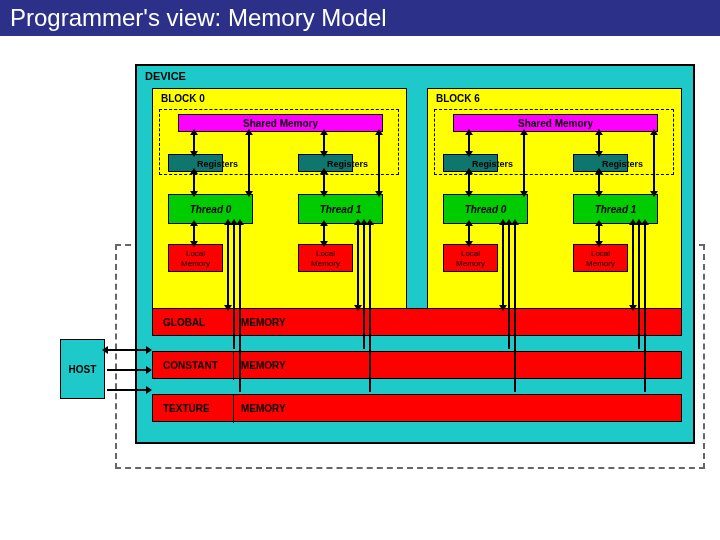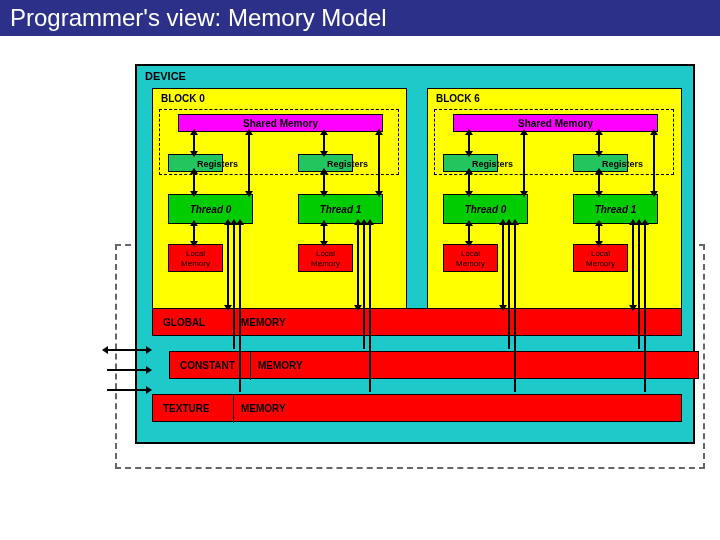--- a/index.html
+++ b/index.html
@@ -7,28 +7,28 @@
   .titlebar { background: #2c3088; color: #fff; font-size: 24px; padding: 4px 10px; width: 100%; }
   .stage { position: absolute; top: 34px; left: 0; width: 720px; height: 506px; }
   .device { position: absolute; left: 135px; top: 30px; width: 560px; height: 380px; background: #1ec9c9; border: 2px solid #000; }
   .device-label { position: absolute; left: 8px; top: 4px; font-size: 11px; font-weight: bold; color: #000; }
   .block { position: absolute; top: 22px; width: 255px; height: 234px; background: #ffff00; border: 1px solid #000; }
   .block0 { left: 15px; }
   .block1 { left: 290px; }
   .block-label { position: absolute; left: 8px; top: 4px; font-size: 10px; font-weight: bold; }
   .dashed-in-block { position: absolute; left: 6px; top: 20px; width: 240px; height: 66px; border: 1px dashed #000; }
   .shared { position: absolute; left: 25px; top: 25px; width: 205px; height: 18px; background: #ff00ff; border: 1px solid #000; text-align: center; font-size: 10px; font-weight: bold; line-height: 18px; }
-  .reg { position: absolute; top: 65px; width: 55px; height: 18px; background: #22c55e; border: 1px solid #000; text-align: center; font-size: 9px; font-weight: bold; line-height: 18px; padding-left: 28px; }
+  .reg { position: absolute; top: 65px; width: 55px; height: 18px; background: #0f766e; border: 1px solid #000; text-align: center; font-size: 9px; font-weight: bold; line-height: 18px; padding-left: 28px; }
   .regA { left: 15px; } .regB { left: 145px; }
   .thread { position: absolute; top: 105px; width: 85px; height: 30px; background: #00cc00; border: 1px solid #000; text-align: center; font-size: 10px; font-weight: bold; line-height: 30px; font-style: italic; }
   .thA { left: 15px; } .thB { left: 145px; }
   .localm { position: absolute; top: 155px; width: 55px; height: 28px; background: #ff0000; border: 1px solid #000; text-align: center; font-size: 8px; font-weight: normal; line-height: 10px; padding-top: 4px; }
   .locA { left: 15px; } .locB { left: 145px; }
   .membar { position: absolute; left: 15px; width: 530px; height: 28px; background: #ff0000; border: 1px solid #000; }
-  .mb1 { top: 242px; } .mb2 { top: 285px; margin-left: 17px; } .mb3 { top: 328px; }
+  .mb1 { top: 242px; } .mb2 { top: 285px; } .mb3 { top: 328px; }
   .membar .w1 { position: absolute; left: 10px; font-size: 10px; font-weight: bold; line-height: 28px; }
   .membar .w2 { position: absolute; left: 88px; font-size: 10px; font-weight: bold; line-height: 28px; }
   .divider { position: absolute; left: 80px; top: 0; width: 1px; height: 28px; background: #000; }
   .dash-outer { position: absolute; left: 115px; top: 210px; width: 590px; height: 225px; border: 2px dashed #666; }
   .dram-caption { position: absolute; left: 370px; top: 442px; font-size: 11px; font-weight: bold; }
   .host { position: absolute; left: 60px; top: 305px; width: 45px; height: 60px; background: #1ec9c9; border: 1px solid #000; text-align: center; font-size: 10px; font-weight: bold; line-height: 60px; }
   
   .ar { position: absolute; background: #000; }
   .ar.v { width: 2px; }
   .ar.h { height: 2px; }
@@ -117,18 +117,19 @@
     <div class="ar v up" style="left:232px; top:158px; height:168px;"></div>
 
     <div class="ar v db" style="left:365px; top:158px; height:82px;"></div>
     <div class="ar v up" style="left:371px; top:158px; height:125px;"></div>
     <div class="ar v up" style="left:377px; top:158px; height:168px;"></div>
     <div class="ar v db" style="left:495px; top:158px; height:82px;"></div>
     <div class="ar v up" style="left:501px; top:158px; height:125px;"></div>
     <div class="ar v up" style="left:507px; top:158px; height:168px;"></div>
   </div>
 
+  <div class="host">HOST</div>
 
   <div class="ar h db" style="left:107px; top:315px; width:40px;"></div>
   <div class="ar h rt" style="left:107px; top:335px; width:40px;"></div>
   <div class="ar h rt" style="left:107px; top:355px; width:40px;"></div>
 
 </div>
 
 </body></html>

